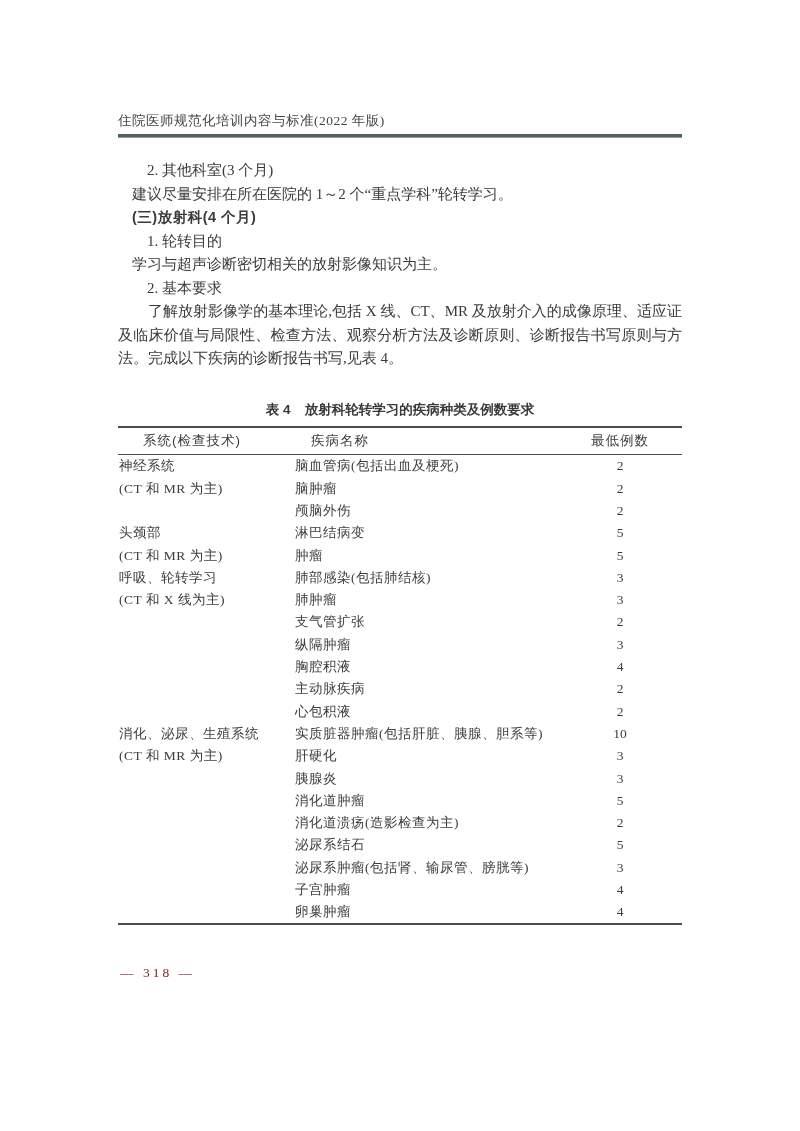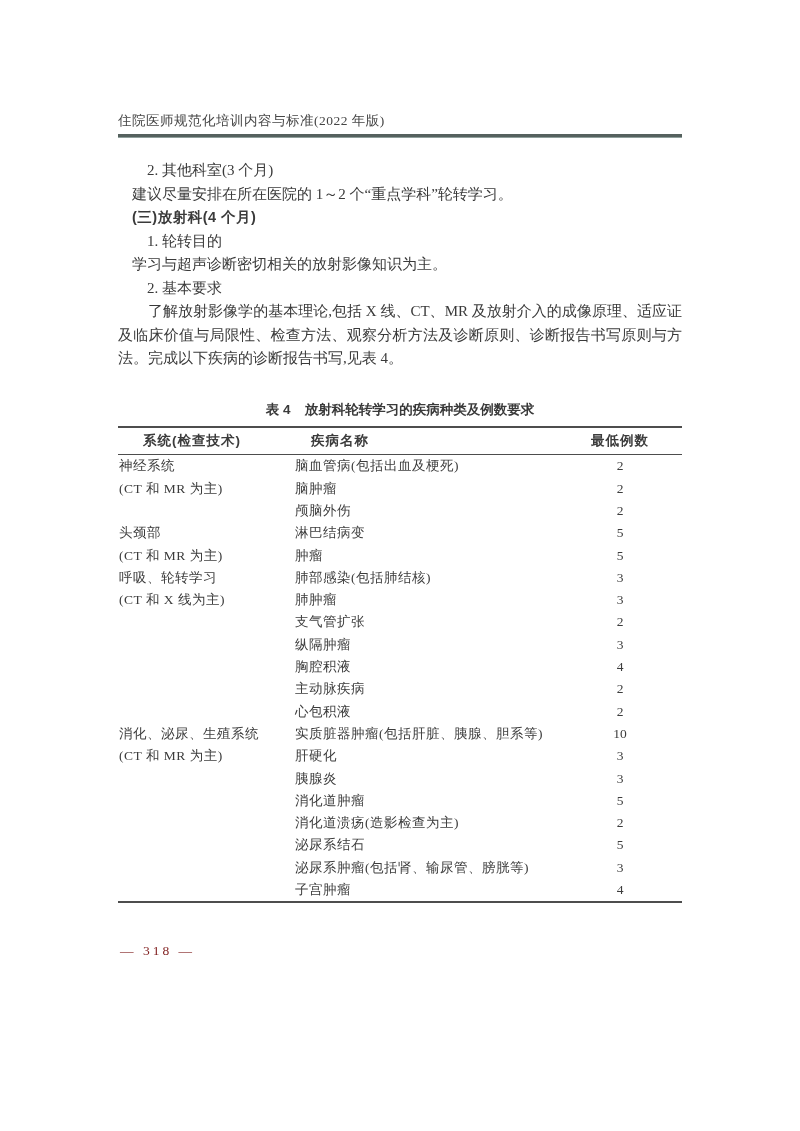--- a/index.html
+++ b/index.html
@@ -75,21 +75,21 @@
     border-top: 2px solid #4d4d4d;
     border-bottom: 2px solid #4d4d4d;
     font-size: 13.5px;
     color: #3c3c3c;
   }
   table.req-table col.c1 { width: 175px; }
   table.req-table col.c2 { width: 285px; }
   table.req-table col.c3 { width: 104px; }
   table.req-table th {
     font-family: "Liberation Sans", "DejaVu Sans", sans-serif;
-    font-weight: 700;
+    font-weight: 400;
     font-size: 13.5px;
     height: 26.5px;
     vertical-align: middle;
     border-bottom: 1.5px solid #4d4d4d;
     padding: 0;
     letter-spacing: 1px;
   }
   table.req-table th.h1 { text-align: left; padding-left: 25px; }
   table.req-table th.h2 { text-align: left; padding-left: 18px; }
   table.req-table th.h3 { text-align: center; padding-right: 20px; }
@@ -242,19 +242,24 @@
           <tr>
             <td class="c1"></td>
             <td class="c2">泌尿系肿瘤(包括肾、输尿管、膀胱等)</td>
             <td class="c3">3</td>
           </tr>
           <tr>
             <td class="c1"></td>
             <td class="c2">子宫肿瘤</td>
             <td class="c3">4</td>
           </tr>
+          <tr>
+            <td class="c1"></td>
+            <td class="c2">卵巢肿瘤</td>
+            <td class="c3">4</td>
+          </tr>
         </tbody>
     </table>
   </div>
 
   <div class="footer">— 318 —</div>
 
 </div>
 
 </body></html>

